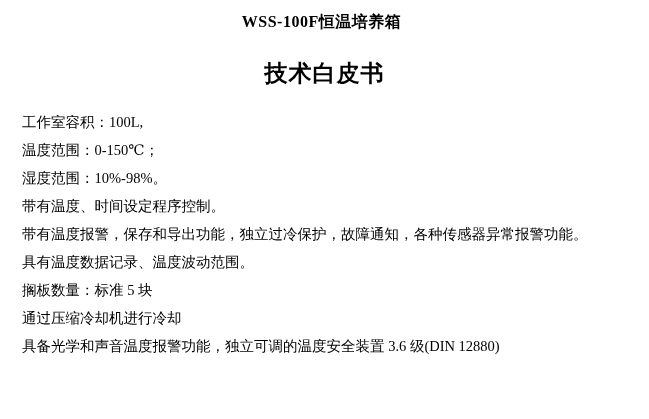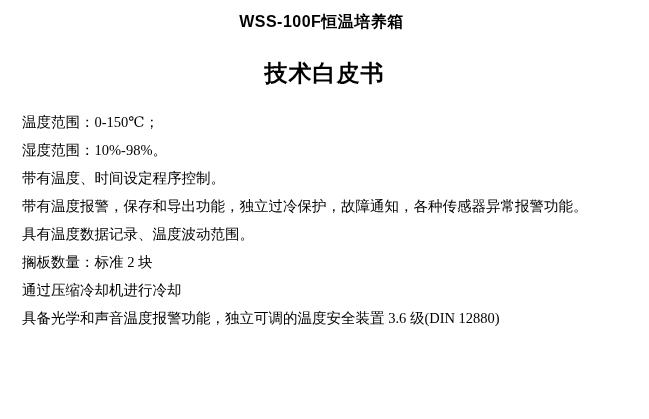--- a/index.html
+++ b/index.html
@@ -15,21 +15,21 @@
     overflow: hidden;
   }
   .page {
     position: relative;
     width: 649px;
     height: 419px;
     box-sizing: border-box;
   }
   .title-main {
     text-align: center;
-    font-family: Liberation Sans, sans-serif;
+    font-family: Liberation Serif, serif;
     font-size: 16px;
     font-weight: bold;
     letter-spacing: 0.5px;
     margin: 6px 6px 0 0;
     padding-top: 4px;
     line-height: 24px;
   }
   .title-sub {
     text-align: center;
     font-family: "Liberation Serif", "DejaVu Serif", serif;
@@ -56,26 +56,27 @@
 </head>
 <body>
 
 <div class="page">
 
   <div class="title-main">WSS-100F恒温培养箱</div>
 
   <div class="title-sub">技术白皮书</div>
 
   <div class="body-block">
+    <p class="para">工作室容积：100L,</p>
     <p class="para">温度范围：0-150℃；</p>
     <p class="para">湿度范围：10%-98%。</p>
     <p class="para">带有温度、时间设定程序控制。</p>
     <p class="para">带有温度报警，保存和导出功能，独立过冷保护，故障通知，各种传感器异常报警功能。</p>
     <p class="para">具有温度数据记录、温度波动范围。</p>
-    <p class="para">搁板数量：标准 2 块</p>
+    <p class="para">搁板数量：标准 5 块</p>
     <p class="para">通过压缩冷却机进行冷却</p>
     <p class="para">具备光学和声音温度报警功能，独立可调的温度安全装置 3.6 级(DIN 12880)</p>
   </div>
 
 </div>
 
 <style>
   .para { margin: 0; }
 </style>
 

